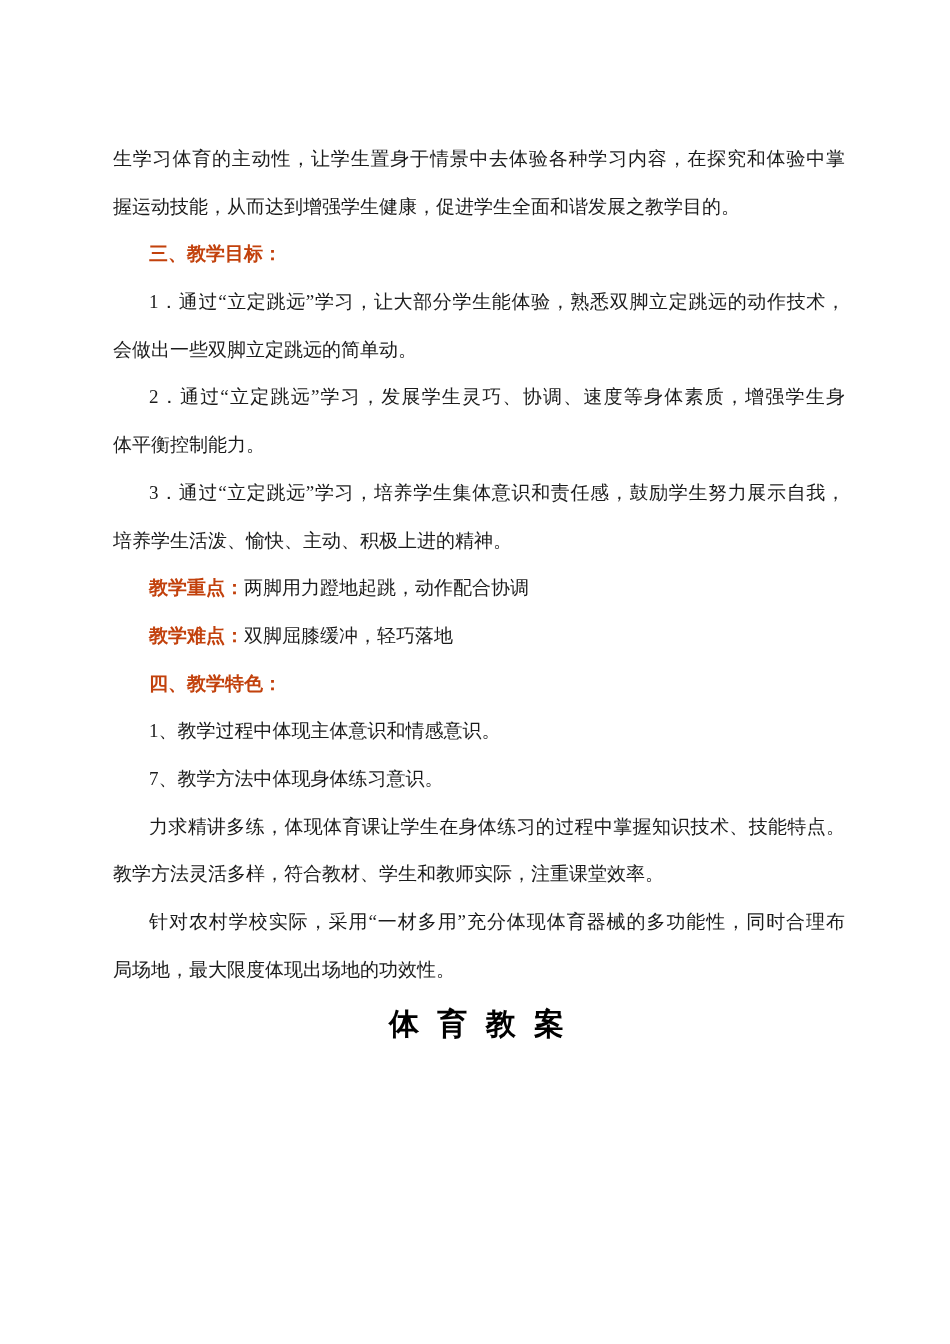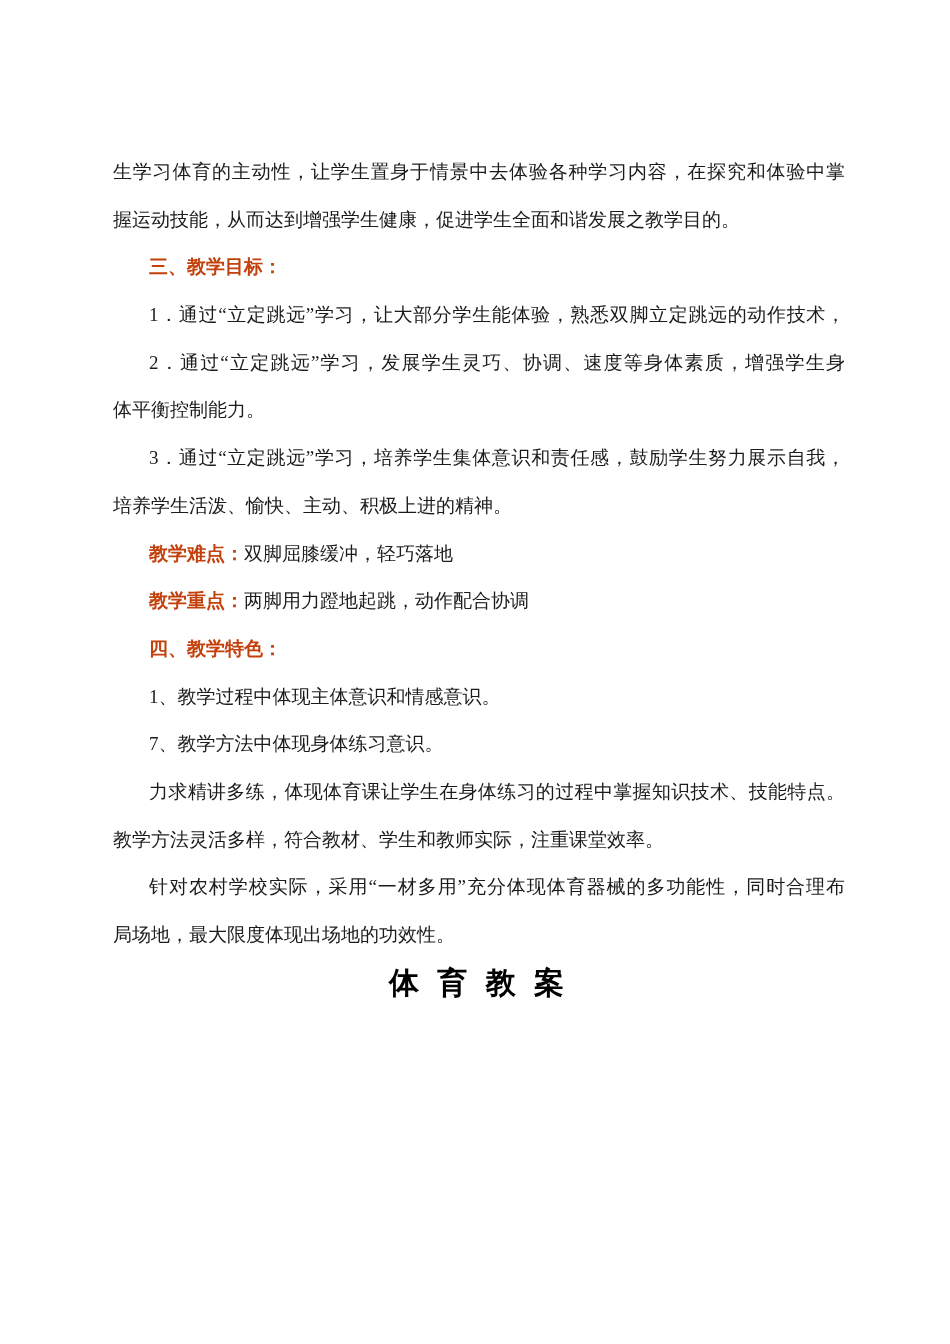--- a/index.html
+++ b/index.html
@@ -11,21 +11,21 @@
     height: 1344px;
     background: #ffffff;
     position: relative;
     overflow: hidden;
     font-family: "Liberation Serif", "DejaVu Serif", serif;
     color: #1b1b1b;
   }
   .doc-body {
     position: absolute;
     left: 113px;
-    top: 148px;
+    top: 135px;
     width: 732px;
   }
   .line {
     font-size: 19px;
     line-height: 47.7px;
     height: 47.7px;
     text-align: left;
     white-space: normal;
   }
   
@@ -37,43 +37,45 @@
   .in {
     text-indent: 36px;
   }
   
   .h, .lab {
     font-weight: bold;
     font-family: "Liberation Sans", "DejaVu Sans", sans-serif;
     color: #c2410c;
   }
   .doc-title {
+    margin-top: 7px;
     font-size: 30px;
     line-height: 48px;
     font-weight: bold;
     font-family: "Liberation Sans", "DejaVu Sans", sans-serif;
     text-align: center;
     letter-spacing: 5px;
     color: #000000;
   }
 </style>
 </head>
 <body>
 
 <div class="doc-body">
   <div class="line j">生学习体育的主动性，让学生置身于情景中去体验各种学习内容，在探究和体验中掌</div>
   <div class="line">握运动技能，从而达到增强学生健康，促进学生全面和谐发展之教学目的。</div>
   <div class="line h in">三、教学目标：</div>
   <div class="line j in">1．通过“立定跳远”学习，让大部分学生能体验，熟悉双脚立定跳远的动作技术，</div>
+  <div class="line">会做出一些双脚立定跳远的简单动。</div>
   <div class="line j in">2．通过“立定跳远”学习，发展学生灵巧、协调、速度等身体素质，增强学生身</div>
   <div class="line">体平衡控制能力。</div>
   <div class="line j in">3．通过“立定跳远”学习，培养学生集体意识和责任感，鼓励学生努力展示自我，</div>
   <div class="line">培养学生活泼、愉快、主动、积极上进的精神。</div>
+  <div class="line in"><span class="lab">教学重点：</span><span>两脚用力蹬地起跳，动作配合协调</span></div>
   <div class="line in"><span class="lab">教学难点：</span><span>双脚屈膝缓冲，轻巧落地</span></div>
-  <div class="line in"><span class="lab">教学重点：</span><span>两脚用力蹬地起跳，动作配合协调</span></div>
   <div class="line h in">四、教学特色：</div>
   <div class="line in">1、教学过程中体现主体意识和情感意识。</div>
   <div class="line in">7、教学方法中体现身体练习意识。</div>
   <div class="line j in">力求精讲多练，体现体育课让学生在身体练习的过程中掌握知识技术、技能特点。</div>
   <div class="line">教学方法灵活多样，符合教材、学生和教师实际，注重课堂效率。</div>
   <div class="line j in">针对农村学校实际，采用“一材多用”充分体现体育器械的多功能性，同时合理布</div>
   <div class="line">局场地，最大限度体现出场地的功效性。</div>
   <div class="doc-title">体 育 教 案</div>
 </div>
 

